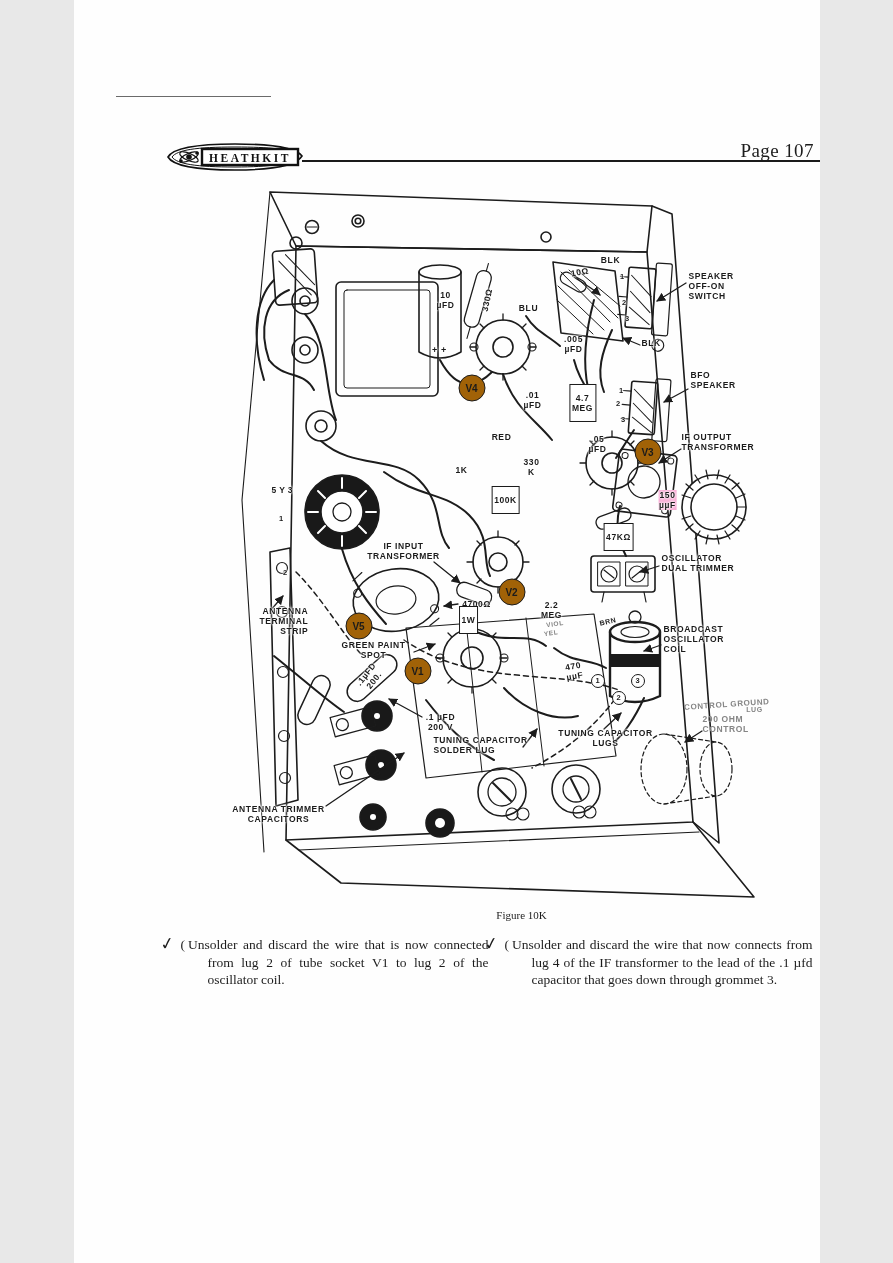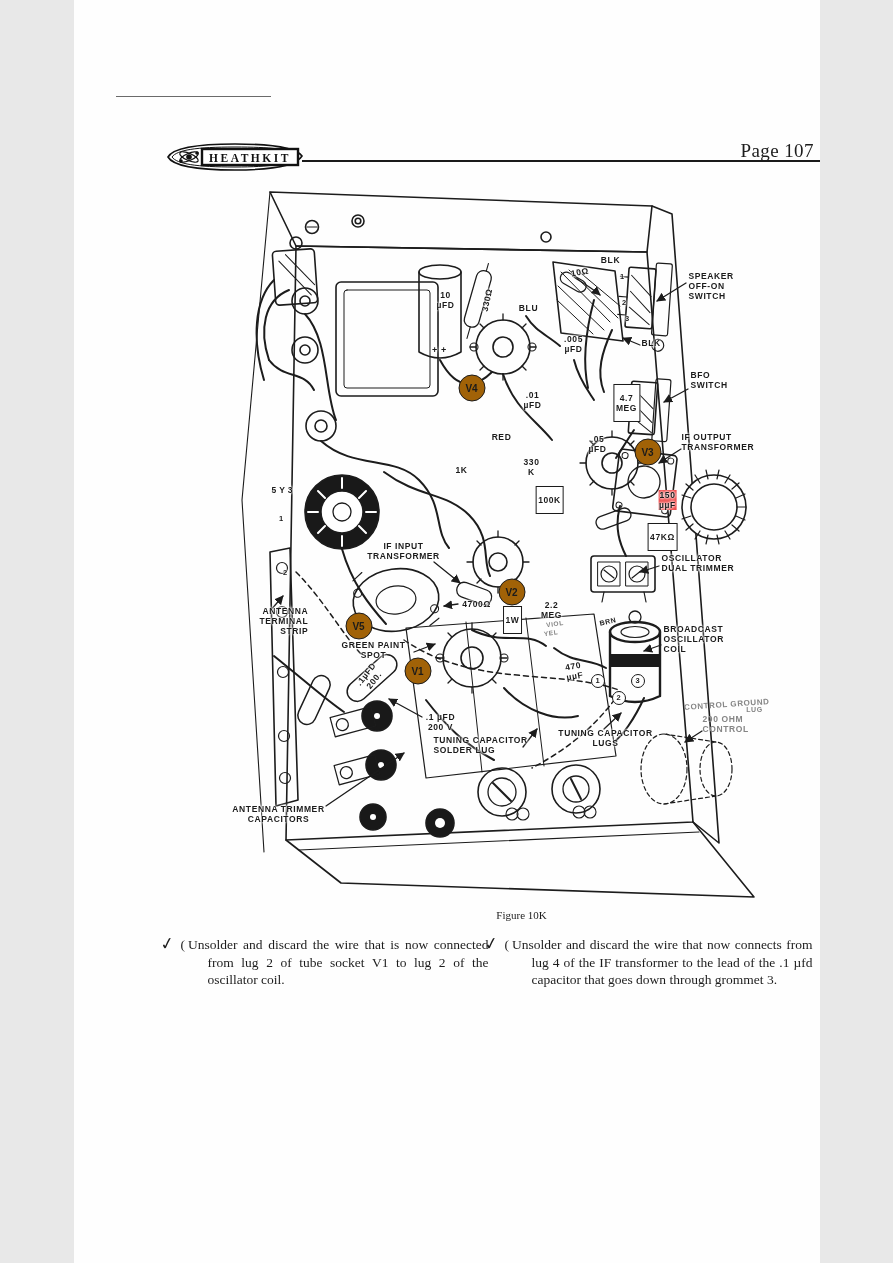--- a/index.html
+++ b/index.html
@@ -8,22 +8,22 @@
   .topline{position:absolute;left:42px;top:96px;width:155px;height:1px;background:#6a6a6a;}
   .hrule{position:absolute;left:228px;top:160px;width:528px;height:2px;background:#1a1a1a;}
   .pageno{position:absolute;left:667px;top:140px;font-size:19px;letter-spacing:.4px;}
   .logo{position:absolute;left:92px;top:141px;}
   .caption{position:absolute;top:909px;left:448px;transform:translateX(-50%);font-size:11px;}
   .art{position:absolute;left:0;top:0;}
   .labels{position:absolute;left:0;top:0;width:893px;height:1263px;pointer-events:none;}
   .lbl{position:absolute;font-family:"Liberation Sans",sans-serif;font-size:8.5px;font-weight:700;
        letter-spacing:.6px;line-height:1.18;text-align:center;white-space:pre-line;color:#1b1b1b;
        text-shadow:0 0 2px #fff,0 0 3px #fff,0 0 4px #fff;}
-  .lbl.box{border:1.2px solid #1b1b1b;background:#fff;padding:8px 2px;text-shadow:none;margin-left:44px;}
-  .lbl.bgw{background:#ef4444;padding:0 1px;}
+  .lbl.box{border:1.2px solid #1b1b1b;background:#fff;padding:8px 2px;text-shadow:none;}
+  .lbl.bgw{background:#f9a8d4;padding:0 1px;}
   .lbl.circ{width:25px;height:25px;border:1.6px solid #1b1b1b;border-radius:50%;background:#a16207;
        display:flex;align-items:center;justify-content:center;font-size:10px;letter-spacing:0;text-shadow:none;}
   .lbl.circs{width:12px;height:12px;border:1.1px solid #1b1b1b;border-radius:50%;background:#fff;
        display:flex;align-items:center;justify-content:center;font-size:7.5px;letter-spacing:0;text-shadow:none;}
   .lbl.light{color:#858585;text-shadow:none;}
   .instr{position:absolute;width:308px;font-size:13.5px;line-height:1.26;}
   .instr p{margin:0;text-align:justify;padding-left:27px;text-indent:-27px;}
   .instr .check{display:inline-block;font-style:italic;font-size:17px;transform:rotate(-10deg);
        position:relative;top:-3px;margin:0 1px 0 2px;font-family:"DejaVu Sans",sans-serif;}
   .instr-left{left:107px;top:933px;}
@@ -321,21 +321,21 @@
       <div class="lbl" style="left: 537px; top: 260px; transform: translate(-50%, -50%);">BLK</div>
       <div class="lbl" style="left: 506px; top: 272px; transform: translate(-50%, -50%) rotate(-10deg);">10Ω</div>
       <div class="lbl" style="left: 615px; top: 271px; text-align: left; transform: translate(0px, 0px);">SPEAKER
 OFF-ON
 SWITCH</div>
       <div class="lbl" style="left: 549px; top: 277px; font-size: 7.5px; transform: translate(-50%, -50%);">1</div>
       <div class="lbl" style="left: 551px; top: 303px; font-size: 7.5px; transform: translate(-50%, -50%);">2</div>
       <div class="lbl" style="left: 554px; top: 319px; font-size: 7.5px; transform: translate(-50%, -50%);">3</div>
       <div class="lbl" style="left: 568px; top: 338px; text-align: left; transform: translate(0px, 0px);">BLK</div>
       <div class="lbl" style="left: 617px; top: 370px; text-align: left; transform: translate(0px, 0px);">BFO
-SWITCH</div>
+SPEAKER</div>
       <div class="lbl" style="left: 548px; top: 391px; font-size: 7.5px; transform: translate(-50%, -50%);">1</div>
       <div class="lbl" style="left: 545px; top: 404px; font-size: 7.5px; transform: translate(-50%, -50%);">2</div>
       <div class="lbl" style="left: 550px; top: 420px; font-size: 7.5px; transform: translate(-50%, -50%);">3</div>
       <div class="lbl" style="left: 608px; top: 432px; text-align: left; transform: translate(0px, 0px);">IF OUTPUT
 TRANSFORMER</div>
       <div class="lbl" style="left: 372px; top: 300px; transform: translate(-50%, -50%);">10
 µFD</div>
       <div class="lbl" style="left: 366px; top: 350px; font-size: 9px; transform: translate(-50%, -50%);">+      +</div>
       <div class="lbl" style="left: 413px; top: 300px; transform: translate(-50%, -50%) rotate(-78deg);">330Ω</div>
       <div class="lbl" style="left: 455px; top: 308px; transform: translate(-50%, -50%);">BLU</div>

